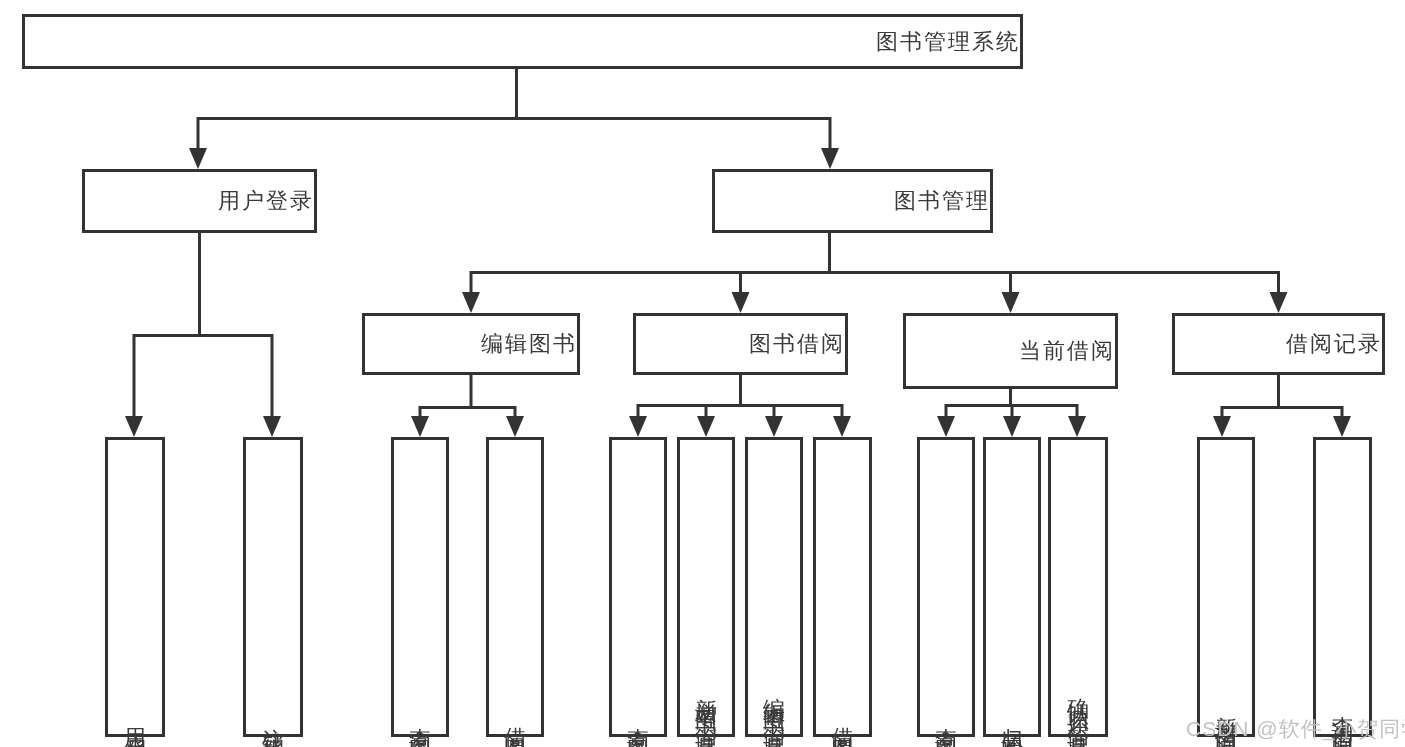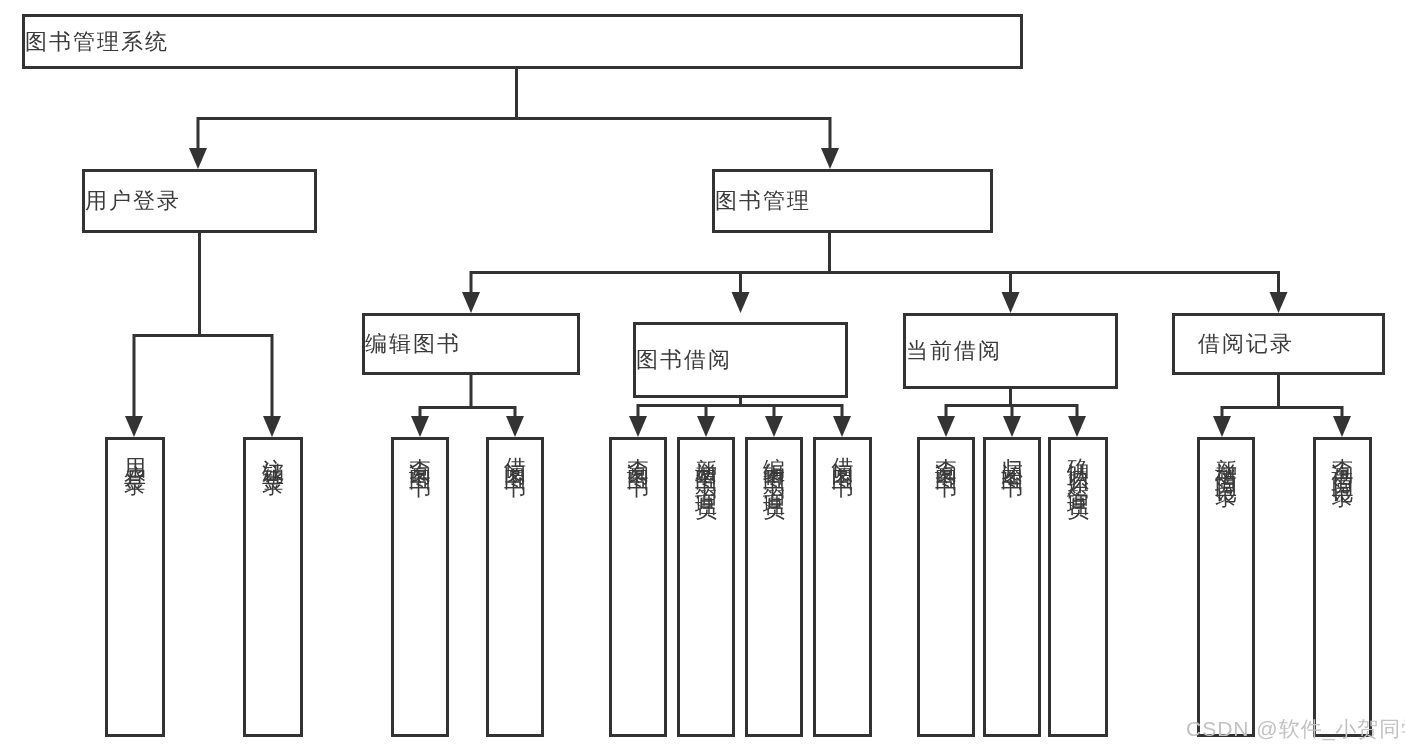--- a/index.html
+++ b/index.html
@@ -11,21 +11,21 @@
     overflow:hidden;
   }
   .wires{position:absolute;left:0;top:0;width:1405px;height:747px;}
   .node{
     position:absolute;
     box-sizing:border-box;
     border:3px solid #333333;
     background:#ffffff;
     display:flex;
     align-items:center;
-    justify-content:flex-start;
+    justify-content:flex-end;
     color:#3a3a3a;
     font-size:22px;
     letter-spacing:2px;
     z-index:2;
   }
   .node.v{
     writing-mode:vertical-rl;
     text-orientation:mixed;
     letter-spacing:6px;
     font-size:22px;
@@ -92,21 +92,21 @@
   <div class="node" style="left:82px;top:169px;width:235px;height:64px;">
     <span>用户登录</span>
   </div>
   <div class="node" style="left:712px;top:169px;width:281px;height:64px;">
     <span>图书管理</span>
   </div>
 
   <div class="node" style="left:362px;top:313px;width:218px;height:62px;">
     <span>编辑图书</span>
   </div>
-  <div class="node" style="left:633px;top:322px;width:215px;height:76px;">
+  <div class="node" style="left:633px;top:313px;width:215px;height:62px;">
     <span>图书借阅</span>
   </div>
   <div class="node" style="left:903px;top:313px;width:215px;height:76px;">
     <span>当前借阅</span>
   </div>
   <div class="node" style="left:1172px;top:313px;width:213px;height:62px;padding-left:23px;">
     <span>借阅记录</span>
   </div>
 
   <div class="node v" style="left:105px;top:437px;width:60px;height:300px;">

